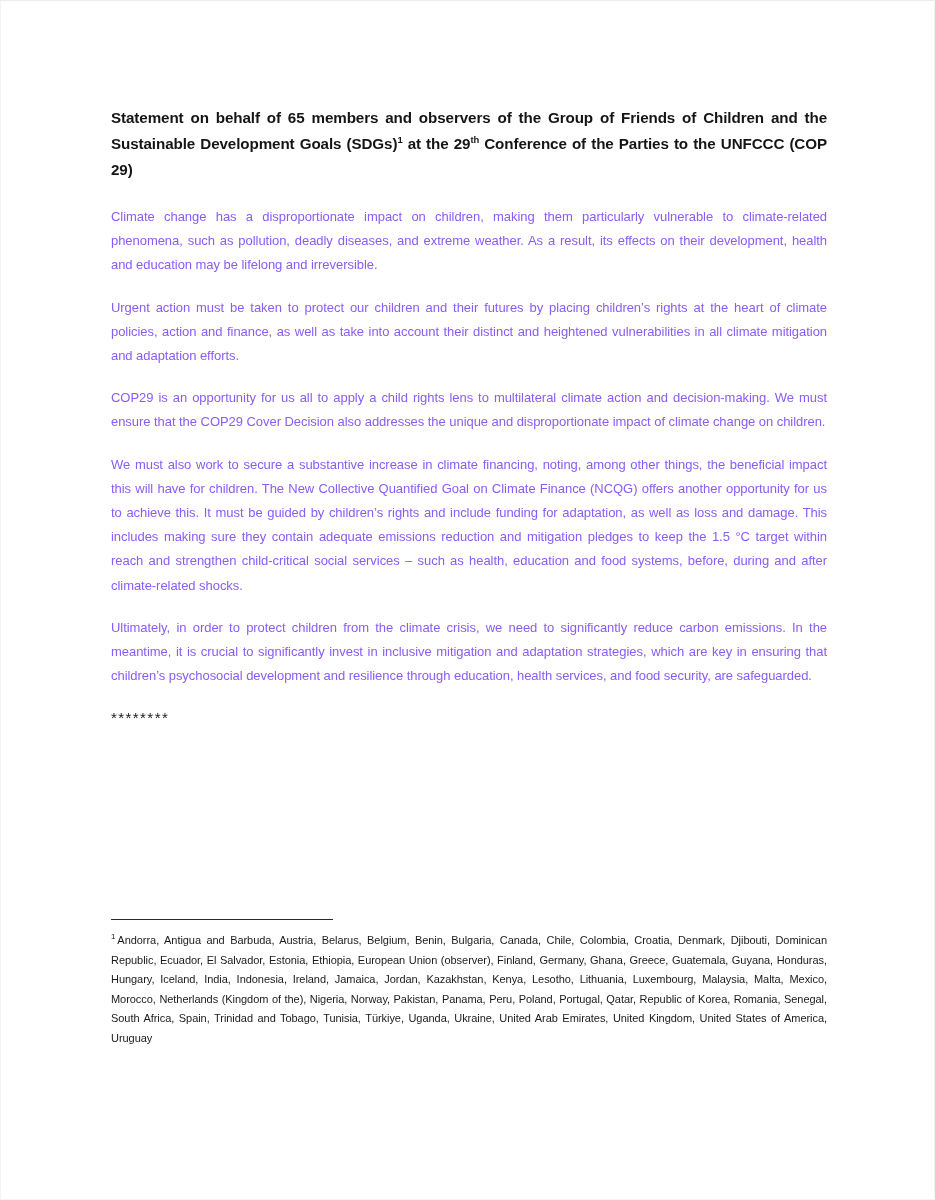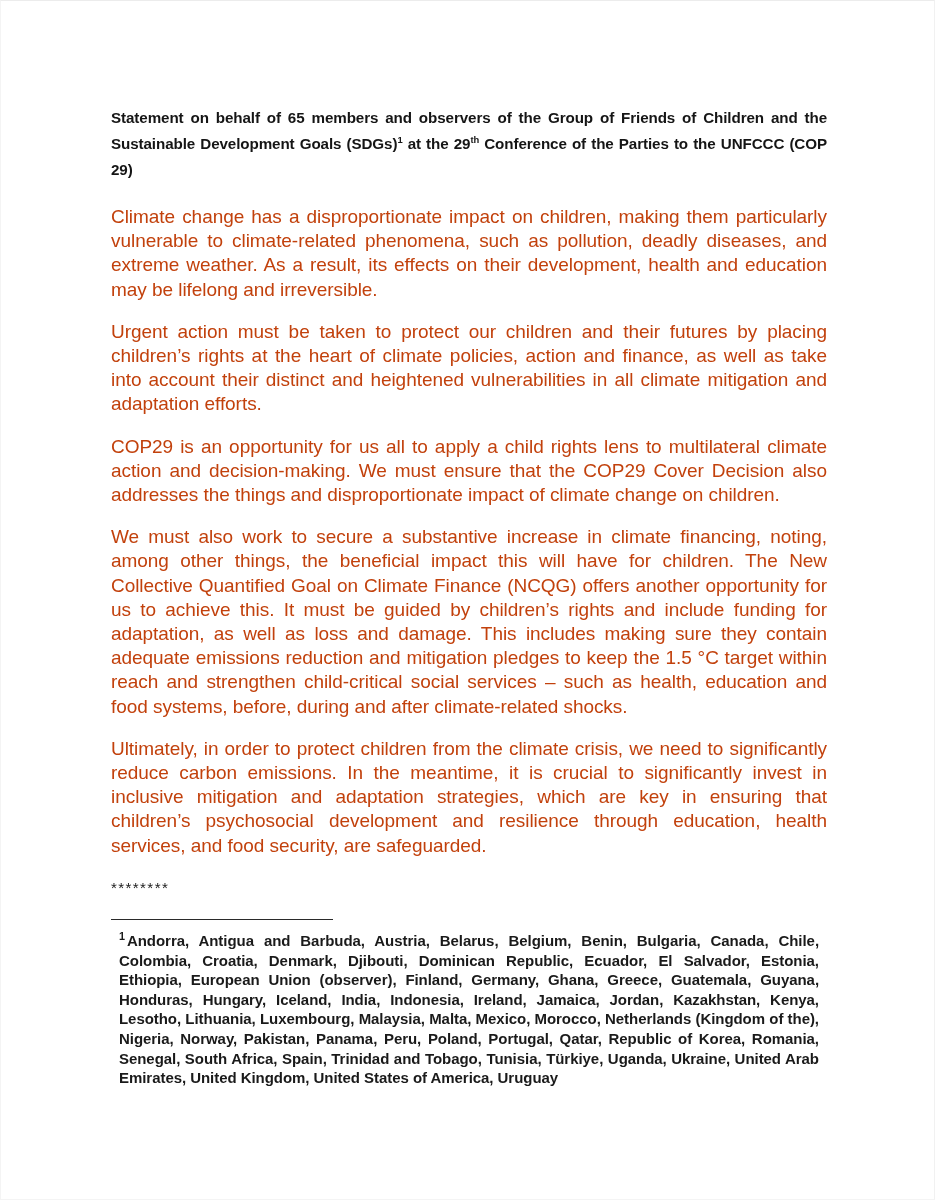--- a/index.html
+++ b/index.html
@@ -39,26 +39,26 @@
     margin: 0 0 22px 0;
     color: #151515;
   }
   .doc-title sup {
     font-size: 0.62em;
     vertical-align: super;
     line-height: 0;
     font-weight: bold;
   }
   .body-par {
-    font-size: 19px;
+    font-size: 13px;
     line-height: 24.2px;
     text-align: justify;
     text-justify: inter-word;
     margin: 0 0 18px 0;
-    color: #c2410c;
+    color: #8b5cf6;
     letter-spacing: -0.05px;
   }
   .body-par:last-of-type {
     margin-bottom: 0;
   }
   .asterisks {
     font-size: 15.1px;
     line-height: 24.2px;
     margin: 16px 0 0 0;
     letter-spacing: 1.4px;
@@ -70,48 +70,47 @@
     top: 918px;
     width: 716px;
   }
   .footnote-rule {
     width: 222px;
     height: 0;
     border-top: 1.6px solid #2a2a2a;
     margin: 0 0 11px 0;
   }
   .footnote-text {
-    font-size: 15px;
+    font-size: 11px;
     line-height: 19.6px;
     text-align: justify;
     text-justify: inter-word;
-    margin: 8px;
+    margin: 0;
     color: #1a1a1a;
     letter-spacing: -0.05px;
-    font-weight: bold;
   }
   .footnote-text sup {
     font-size: 0.72em;
     vertical-align: super;
     line-height: 0;
     margin-right: 2px;
   }
 </style>
 </head>
 <body>
 
 <div id="page">
 
   <div id="content">
 
     <h1 class="doc-title"><span>Statement on behalf of 65 members and observers of the Group of Friends of Children and the Sustainable Development Goals (SDGs)</span><sup>1</sup><span> at the 29</span><sup>th</sup><span> Conference of the Parties to the UNFCCC (COP 29)</span></h1>
 
     <p class="body-par">Climate change has a disproportionate impact on children, making them particularly vulnerable to climate-related phenomena, such as pollution, deadly diseases, and extreme weather. As a result, its effects on their development, health and education may be lifelong and irreversible.</p>
     <p class="body-par">Urgent action must be taken to protect our children and their futures by placing children’s rights at the heart of climate policies, action and finance, as well as take into account their distinct and heightened vulnerabilities in all climate mitigation and adaptation efforts.</p>
-    <p class="body-par">COP29 is an opportunity for us all to apply a child rights lens to multilateral climate action and decision-making. We must ensure that the COP29 Cover Decision also addresses the things and disproportionate impact of climate change on children.</p>
+    <p class="body-par">COP29 is an opportunity for us all to apply a child rights lens to multilateral climate action and decision-making. We must ensure that the COP29 Cover Decision also addresses the unique and disproportionate impact of climate change on children.</p>
     <p class="body-par">We must also work to secure a substantive increase in climate financing, noting, among other things, the beneficial impact this will have for children. The New Collective Quantified Goal on Climate Finance (NCQG) offers another opportunity for us to achieve this. It must be guided by children’s rights and include funding for adaptation, as well as loss and damage. This includes making sure they contain adequate emissions reduction and mitigation pledges to keep the 1.5 °C target within reach and strengthen child-critical social services – such as health, education and food systems, before, during and after climate-related shocks.</p>
     <p class="body-par">Ultimately, in order to protect children from the climate crisis, we need to significantly reduce carbon emissions. In the meantime, it is crucial to significantly invest in inclusive mitigation and adaptation strategies, which are key in ensuring that children’s psychosocial development and resilience through education, health services, and food security, are safeguarded.</p>
 
     <p class="asterisks">********</p>
 
   </div>
 
   <div id="footnote-block">
     <div class="footnote-rule"></div>
     <p class="footnote-text"><sup>1</sup><span>Andorra, Antigua and Barbuda, Austria, Belarus, Belgium, Benin, Bulgaria, Canada, Chile, Colombia, Croatia, Denmark, Djibouti, Dominican Republic, Ecuador, El Salvador, Estonia, Ethiopia, European Union (observer), Finland, Germany, Ghana, Greece, Guatemala, Guyana, Honduras, Hungary, Iceland, India, Indonesia, Ireland, Jamaica, Jordan, Kazakhstan, Kenya, Lesotho, Lithuania, Luxembourg, Malaysia, Malta, Mexico, Morocco, Netherlands (Kingdom of the), Nigeria, Norway, Pakistan, Panama, Peru, Poland, Portugal, Qatar, Republic of Korea, Romania, Senegal, South Africa, Spain, Trinidad and Tobago, Tunisia, Türkiye, Uganda, Ukraine, United Arab Emirates, United Kingdom, United States of America, Uruguay</span></p>

